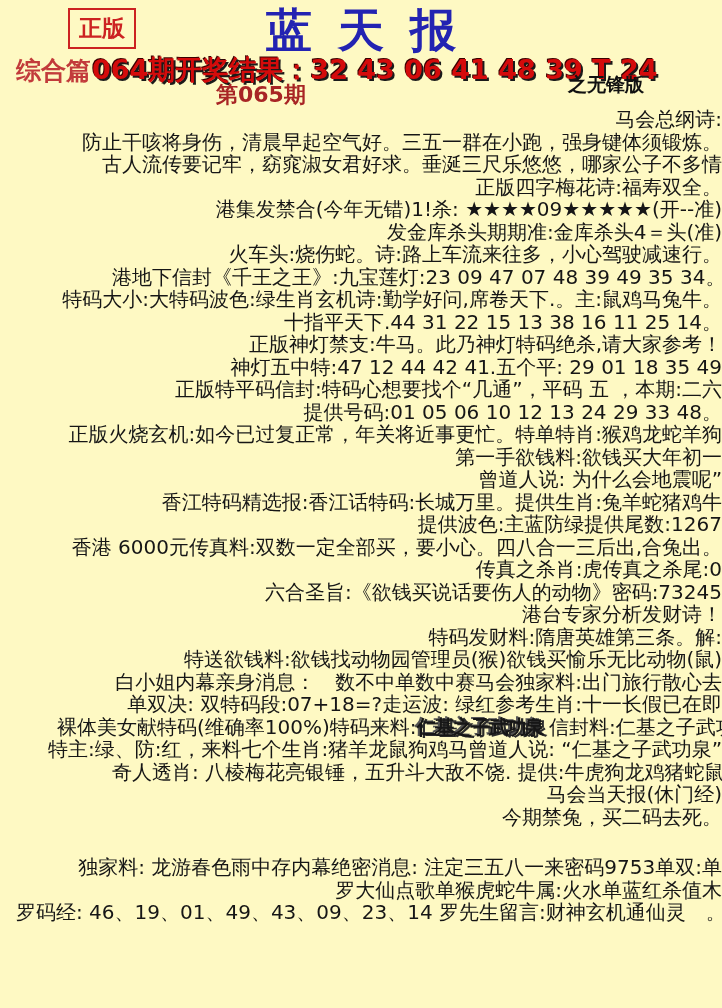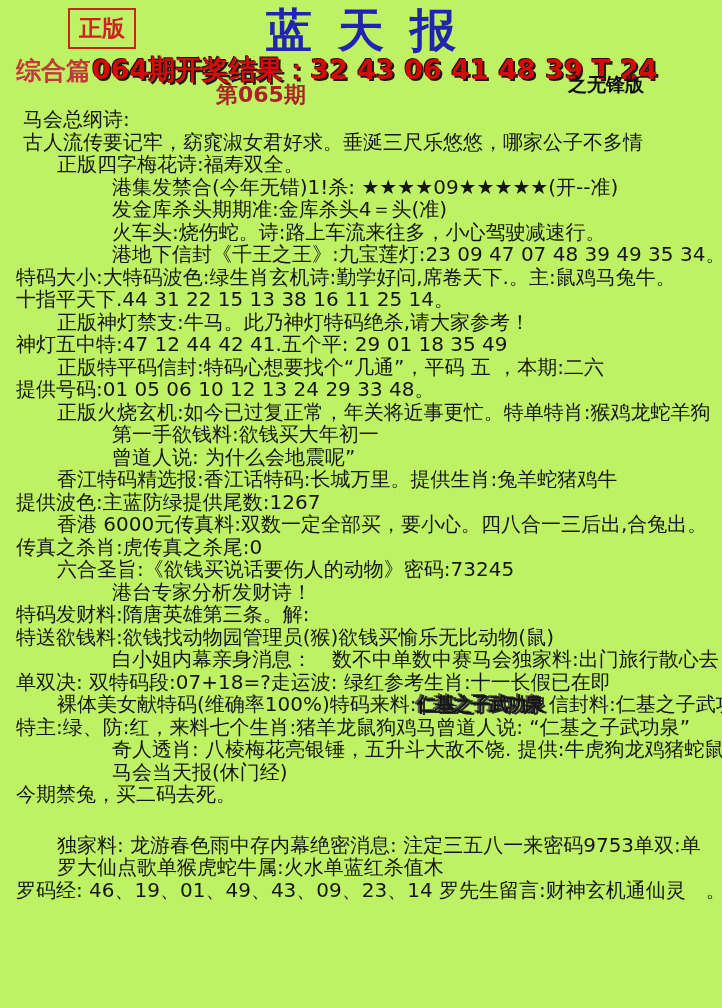--- a/index.html
+++ b/index.html
@@ -1,19 +1,19 @@
 <!DOCTYPE html>
 <html><head>
 <meta charset="utf-8">
 <style>
   html,body{margin:0;padding:0;background:#e8e8e8;}
   .page{
     position:relative;width:722px;height:1008px;margin:0 auto;
-    background:#bef264;overflow:hidden;
-    font-family:"DejaVu Sans",sans-serif;color:#141414;
+    background:#fef9c3;overflow:hidden;
+    font-family:"DejaVu Sans",sans-serif;color:#141414;text-align:right;
   }
   
   .header{position:absolute;top:0;left:0;width:100%;height:110px;}
   .badge{
     position:absolute;left:68px;top:8px;padding:3px 9px;
     border:2px solid #cc2222;color:#cc2222;font-size:23px;font-weight:bold;
   }
   .title{
     position:absolute;top:0;left:50%;transform:translateX(-50%);
     font-size:46px;font-weight:bold;color:#2323b2;
@@ -51,20 +51,21 @@
     <div class="badge">正版</div>
     <div class="title">蓝天报</div>
     <div class="result">064期开奖结果：32 43 06 41 48 39 T 24</div>
     <div class="edition">之无锋版</div>
     <div class="section">综合篇</div>
     <div class="issue">第065期</div>
   </div>
 
   <div class="body">
     <div class="line i1">马会总纲诗:</div>
+    <div class="line i1">防止干咳将身伤，清晨早起空气好。三五一群在小跑，强身键体须锻炼。</div>
     <div class="line i1">古人流传要记牢，窈窕淑女君好求。垂涎三尺乐悠悠，哪家公子不多情</div>
     <div class="line i2">正版四字梅花诗:福寿双全。</div>
     <div class="line i3">港集发禁合(今年无错)1!杀: ★★★★09★★★★★(开--准)</div>
     <div class="line i3">发金库杀头期期准:金库杀头4＝头(准)</div>
     <div class="line i3">火车头:烧伤蛇。诗:路上车流来往多，小心驾驶减速行。</div>
     <div class="line i3">港地下信封《千王之王》:九宝莲灯:23 09 47 07 48 39 49 35 34。特码单双:单</div>
     <div class="line i0">特码大小:大特码波色:绿生肖玄机诗:勤学好问,席卷天下.。主:鼠鸡马兔牛。</div>
     <div class="line i0">十指平天下.44 31 22 15 13 38 16 11 25 14。</div>
     <div class="line i2">正版神灯禁支:牛马。此乃神灯特码绝杀,请大家参考！</div>
     <div class="line i0">神灯五中特:47 12 44 42 41.五个平: 29 01 18 35 49</div>

